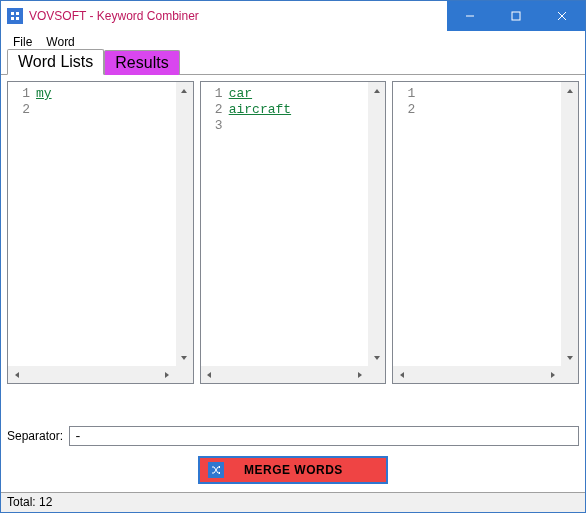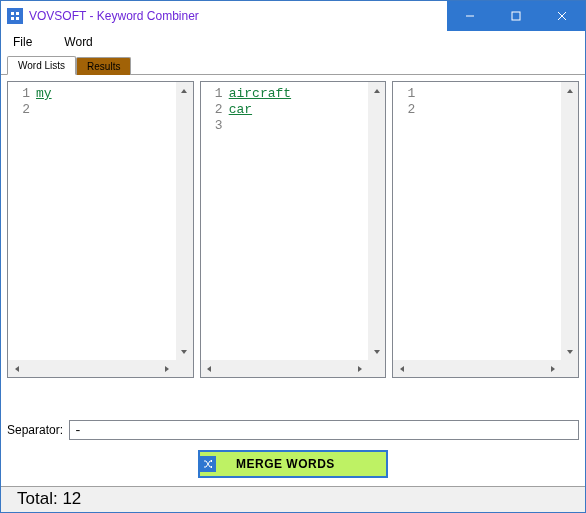--- a/index.html
+++ b/index.html
@@ -16,21 +16,21 @@
     overflow: hidden;
   }
 
   
   .titlebar {
     background: #fff;
     height: 30px;
     display: flex;
     align-items: center;
     padding-left: 6px;
-    color: #6d28d9;
+    color: #be185d;
     user-select: none;
     justify-content: flex-end;
   }
   .titlebar .app-icon {
     width: 16px; height: 16px;
     background: #3575d4;
     margin-right: 6px;
     display: inline-flex;
     align-items: center;
     justify-content: center;
@@ -42,42 +42,42 @@
     width: 46px; height: 100%;
     display: flex; align-items: center; justify-content: center;
     background: #fff; color: #000;
   }
   .winbtn.min, .winbtn.max, .winbtn.close { background: #2f77d0; color: #fff; }
   .winbtn svg { width: 10px; height: 10px; }
 
   
   .menubar {
     display: flex;
-    gap: 20px;
+    gap: 2px;
     padding: 2px 6px;
     background: #fff;
     font-size: 12px;
   }
   .menubar .menuitem { padding: 2px 6px; }
 
   
   .tabstrip {
     display: flex;
     padding: 0 6px;
     border-bottom: 1px solid #a0a0a0;
     background: #fff;
-    font-size: 10px;
+    font-size: 16px;
     align-items: flex-end;
     height: 22px;
   }
   .tab {
     padding: 3px 10px;
     border: 1px solid #a0a0a0;
     border-bottom: none;
-    background: #a16207;
+    background: #d946ef;
     margin-right: 0px;
     position: relative;
     top: 1px;
     border-radius: 2px 2px 0 0;
   }
   .tab.active {
     background: #fff;
     border-bottom: 1px solid #fff;
     z-index: 2;
   }
@@ -171,43 +171,43 @@
     font-size: 13px;
   }
 
   .merge-row {
     display: flex;
     justify-content: center;
     padding: 4px 0 2px 0;
   }
   .merge-btn {
     border: 2px solid #2f77d0;
-    background: #bef264;
-    padding: 4px 16px 4px 0;
+    background: #ef4444;
+    padding: 4px 16px 4px 8px;
     display: flex;
     align-items: center;
     gap: 20px;
     font-size: 12px;
     font-weight: bold;
     letter-spacing: 0.5px;
     min-width: 190px;
     justify-content: flex-start;
   }
   .merge-btn .micon {
     width: 16px; height: 16px;
     background: #2f77d0;
     display: flex; align-items: center; justify-content: center;
   }
   .merge-btn .micon svg { width: 10px; height: 10px; stroke: #fff; fill: none; }
 
   
   .statusbar {
     border-top: 1px solid #a0a0a0;
-    padding: 2px 6px 3px 16px;
-    font-size: 17px;
+    padding: 2px 6px 3px 6px;
+    font-size: 12px;
     background: #f0f0f0;
     display: flex;
   }
   .statusbar .cell { padding-right: 10px; }
 </style>
 </head>
 <body>
 
 <div class="titlebar">
   <span class="app-icon">
@@ -287,22 +287,22 @@
     </div>
 
     <div class="listbox">
       <div class="list-editor">
         <div class="gutter">
           <div>1</div>
             <div>2</div>
             <div>3</div>
         </div>
         <div class="lines">
+          <div>car</div>
           <div>aircraft</div>
-          <div>car</div>
         </div>
       </div>
       <div class="vscroll">
         <div class="sbtn">
             <svg viewBox="0 0 8 8">
               <path d="M1 6l3-4 3 4z" fill="#606060"></path>
             </svg>
           </div>
         <div class="sbtn">
             <svg viewBox="0 0 8 8">

